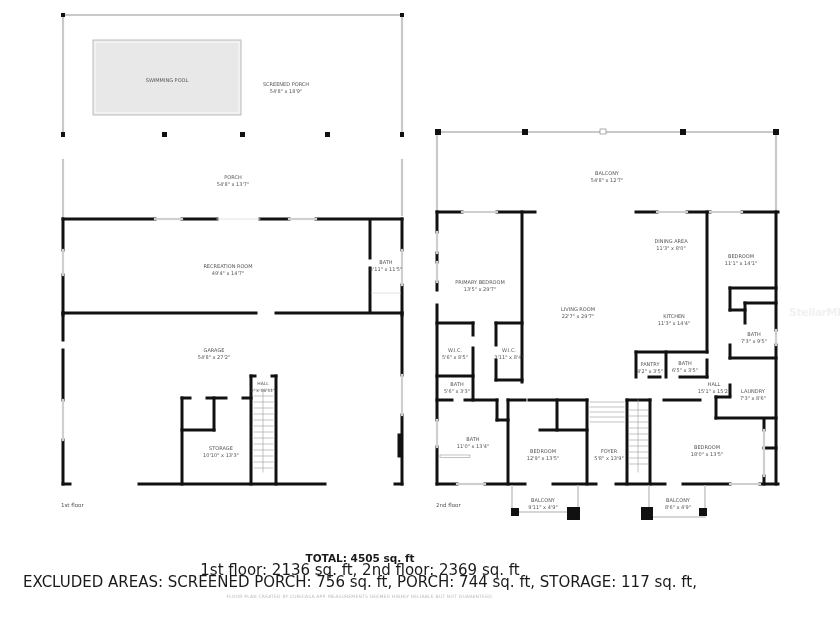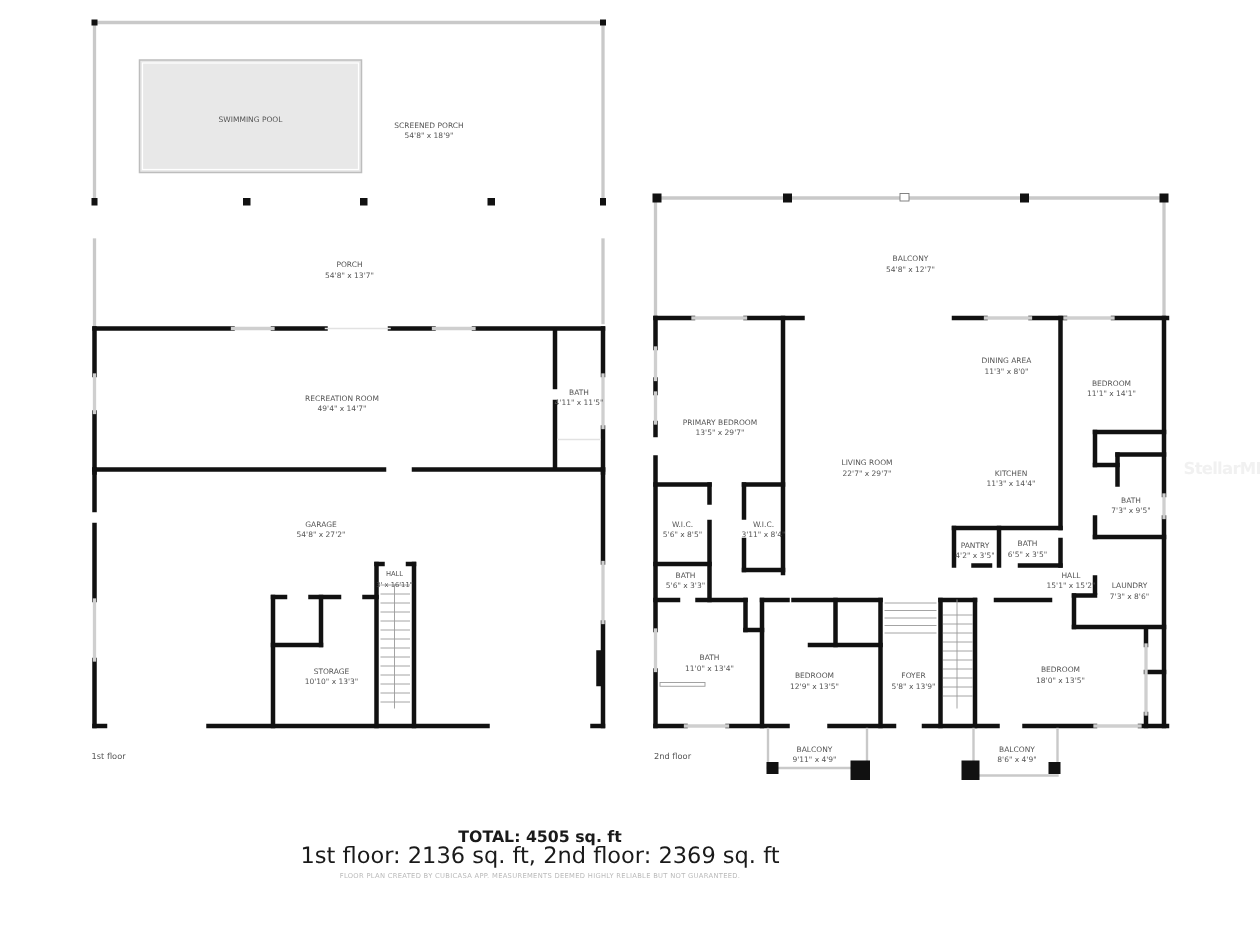--- a/index.html
+++ b/index.html
@@ -375,14 +375,15 @@
     <span>BALCONY</span>
     <span>8'6" x 4'9"</span>
   </div>
 <div class="floorlbl" style="left:436px;top:502px;">2nd floor</div>
 
 <div class="watermark">StellarMLS</div>
 
 <div class="summary">
   <div class="total">TOTAL: 4505 sq. ft</div>
   <div class="line">1st floor: 2136 sq. ft, 2nd floor: 2369 sq. ft</div>
+  <div class="line">EXCLUDED AREAS: SCREENED PORCH: 756 sq. ft, PORCH: 744 sq. ft, STORAGE: 117 sq. ft,</div>
   <div class="disclaimer">FLOOR PLAN CREATED BY CUBICASA APP. MEASUREMENTS DEEMED HIGHLY RELIABLE BUT NOT GUARANTEED.</div>
 </div>
 
 </body></html>

